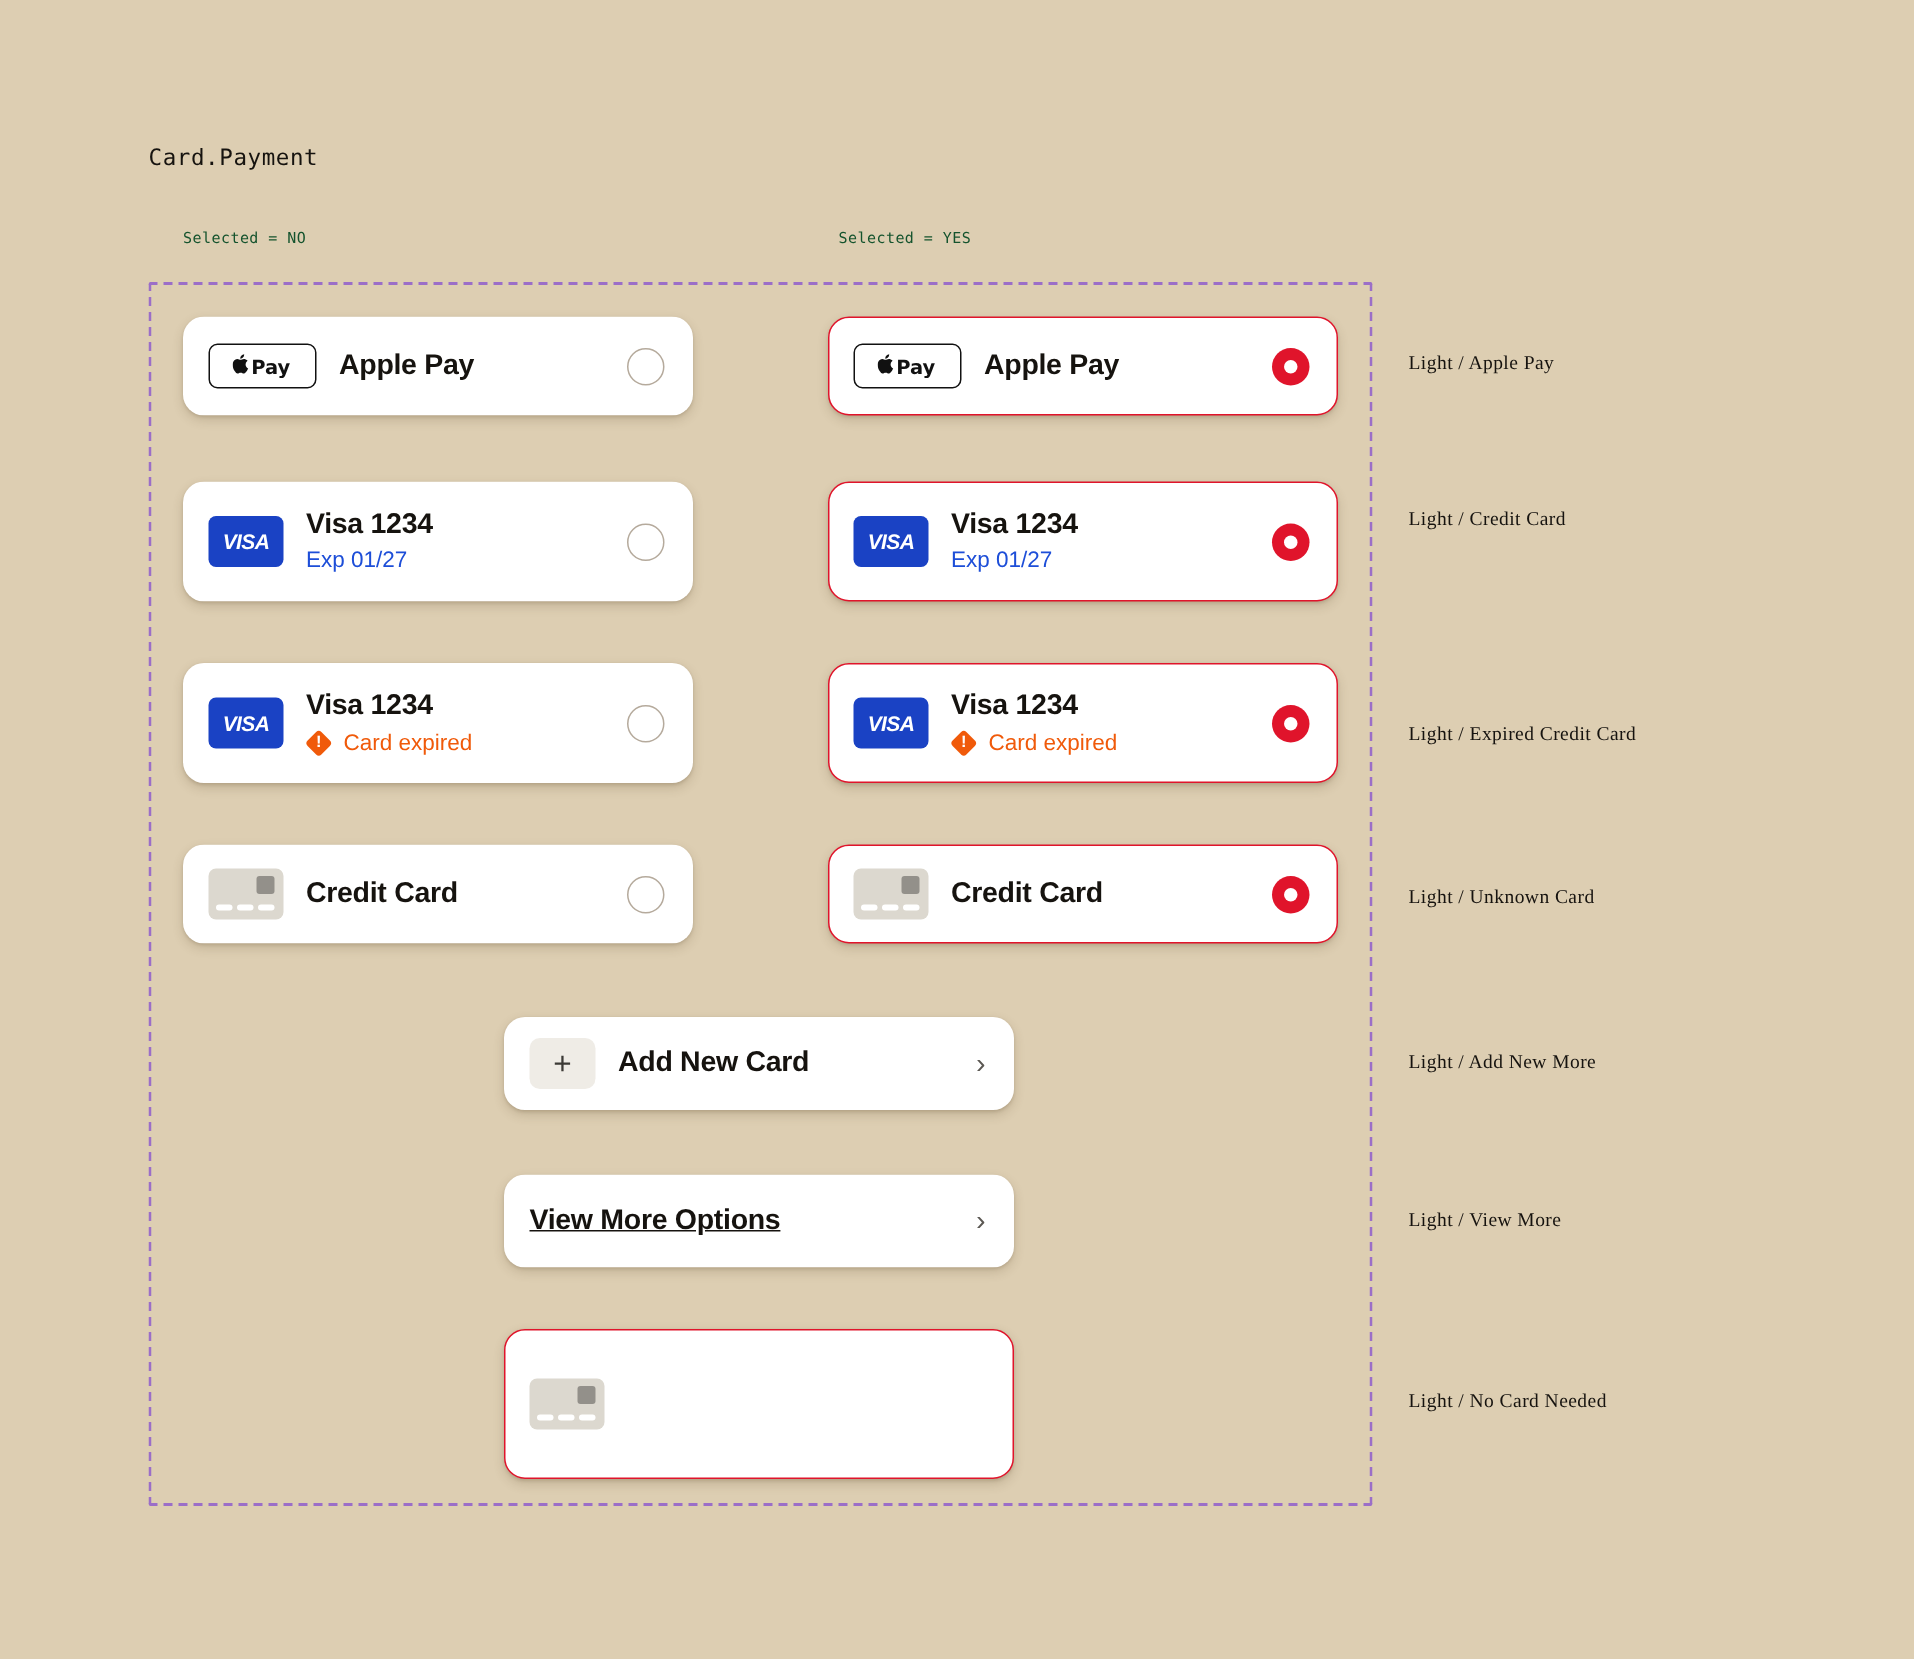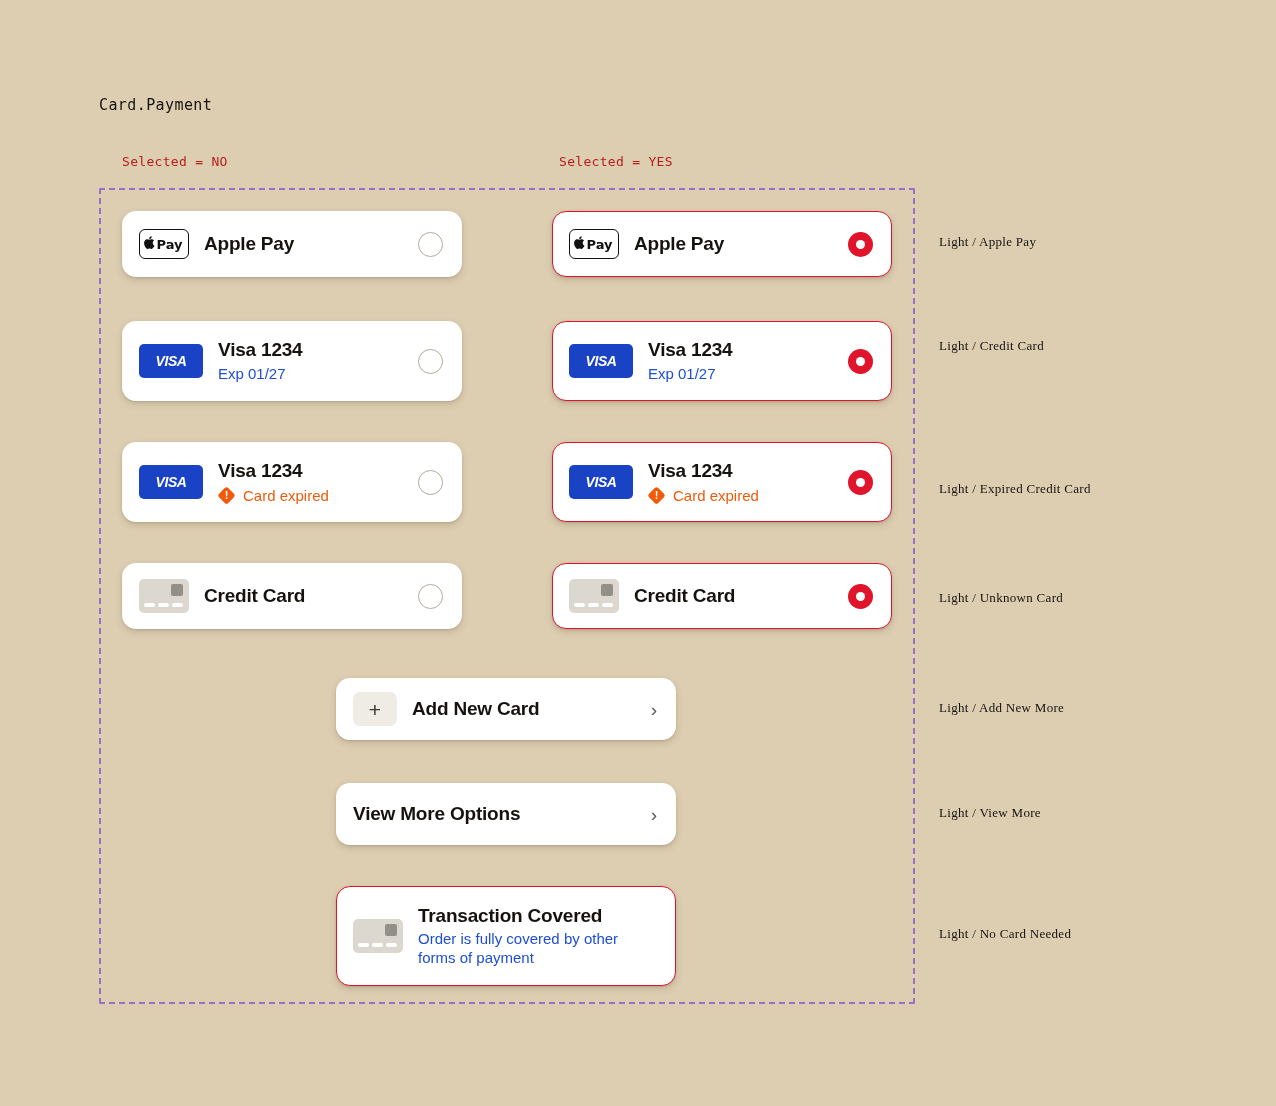--- a/index.html
+++ b/index.html
@@ -22,23 +22,23 @@
     left: 99px; top: 96px;
     font-family: "DejaVu Sans Mono", monospace;
     font-size: 15px;
     letter-spacing: 0.4px;
     color: #16130f;
   }
   .col-head {
     position: absolute;
     top: 154px;
     font-family: "DejaVu Sans Mono", monospace;
-    font-size: 13px;
+    font-size: 10px;
     letter-spacing: 0.3px;
-    color: #b91c1c;
+    color: #14532d;
   }
   .col-head.no  { left: 122px; }
   .col-head.yes { left: 559px; }
 
   
   .frame {
     position: absolute;
     left: 99px; top: 188px;
     width: 816px; height: 816px;
     border: 2px dashed #9b6ec8;
@@ -112,34 +112,34 @@
     position: absolute;
     left: 50%; top: 50%;
     width: 9px; height: 9px;
     margin: -4.5px 0 0 -4.5px;
     border-radius: 50%;
     background: #fff;
   }
 
   
   .applepay {
-    width: 50px; height: 30px;
+    width: 72px; height: 30px;
     box-sizing: border-box;
     border: 1.6px solid #111;
     border-radius: 6px;
     background: #fff;
     display: flex;
     align-items: center;
     justify-content: center;
     flex: 0 0 auto;
   }
   .applepay svg { display: block; }
 
   .visa {
-    width: 64px; height: 34px;
+    width: 50px; height: 34px;
     border-radius: 5px;
     background: #1a42c4;
     display: flex;
     align-items: center;
     justify-content: center;
     flex: 0 0 auto;
   }
   .visa-word {
     color: #ffffff;
     font-size: 14px;
@@ -214,20 +214,21 @@
     font-size: 19px;
     line-height: 1;
     margin-left: auto;
   }
 
   .plain-title {
     font-size: 19px;
     font-weight: bold;
     color: #16130f;
     letter-spacing: -0.2px;
+    text-decoration: underline;
   }
 </style>
 </head>
 <body>
 
 <div class="stage">
 
   <div class="page-title">Card.Payment</div>
 
   <div class="col-head no">Selected = NO</div>
@@ -389,22 +390,17 @@
   <div class="anno" style="top:805px;">Light / View More</div>
 
   <div class="card sel" style="left:336px; top:886px; width:340px; height:100px;">
     <div class="card-left">
       <span class="genericcard">
         <span class="chip"></span>
           <span class="dash d1"></span>
           <span class="dash d2"></span>
           <span class="dash d3"></span>
       </span>
-      <span class="card-text">
-        <span class="title">Transaction Covered</span>
-        <span class="subtitle">Order is fully covered by other</span>
-        <span class="subtitle" style="margin-top:1px;">forms of payment</span>
-      </span>
     </div>
   </div>
   <div class="anno" style="top:926px;">Light / No Card Needed</div>
 
 </div>
 
 </body></html>

